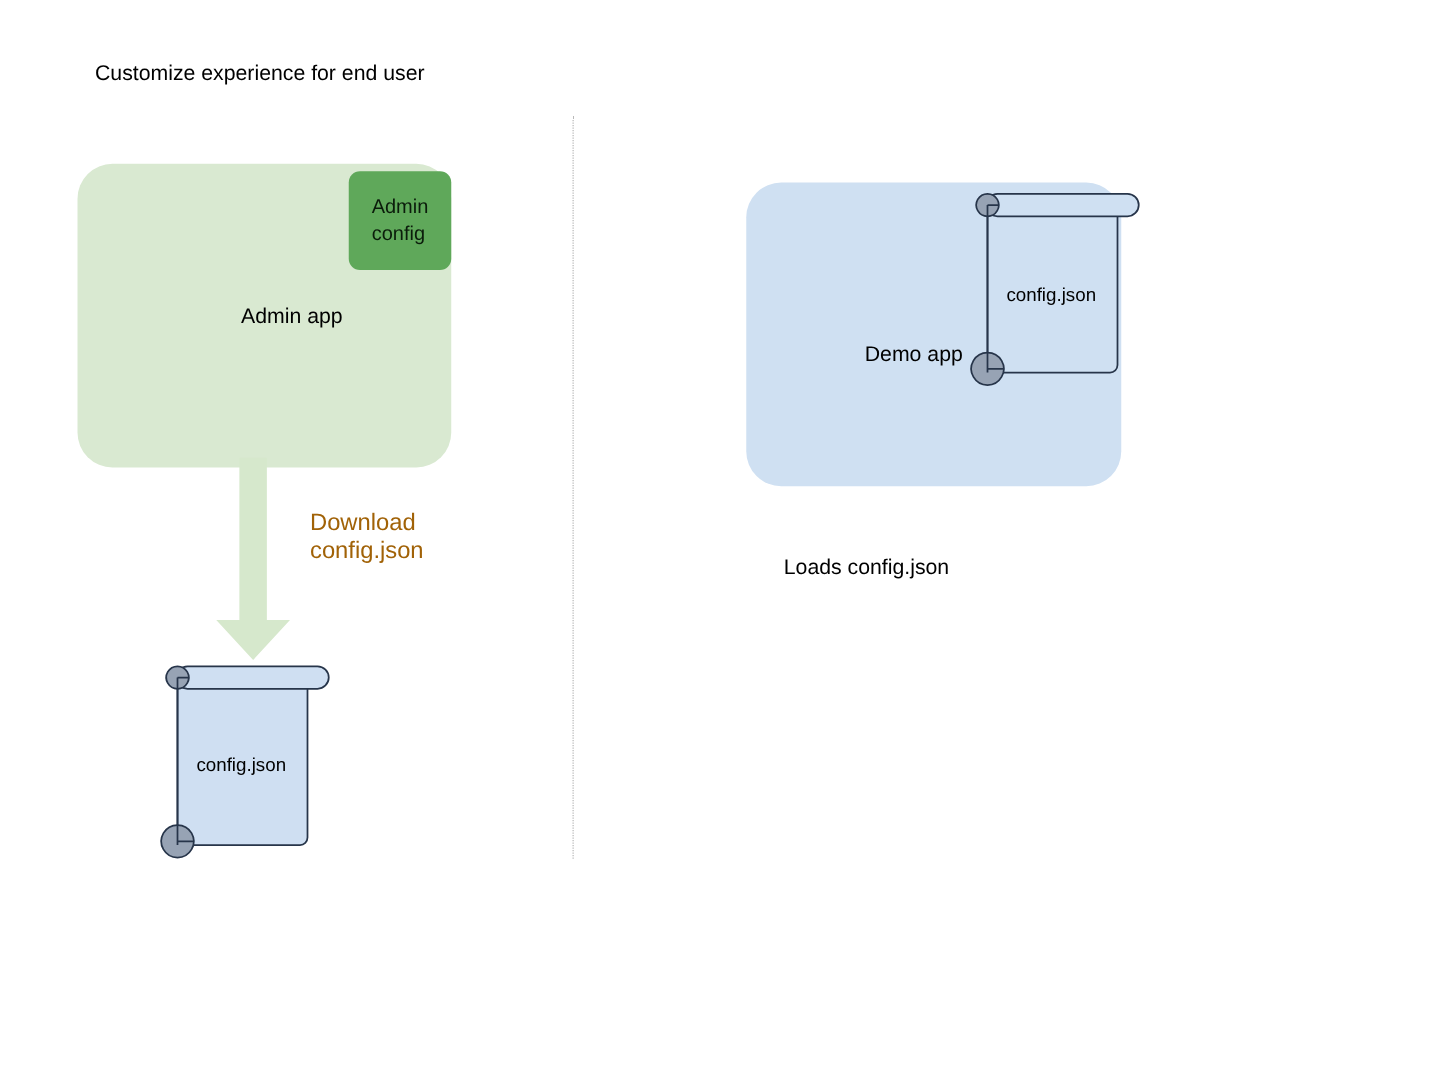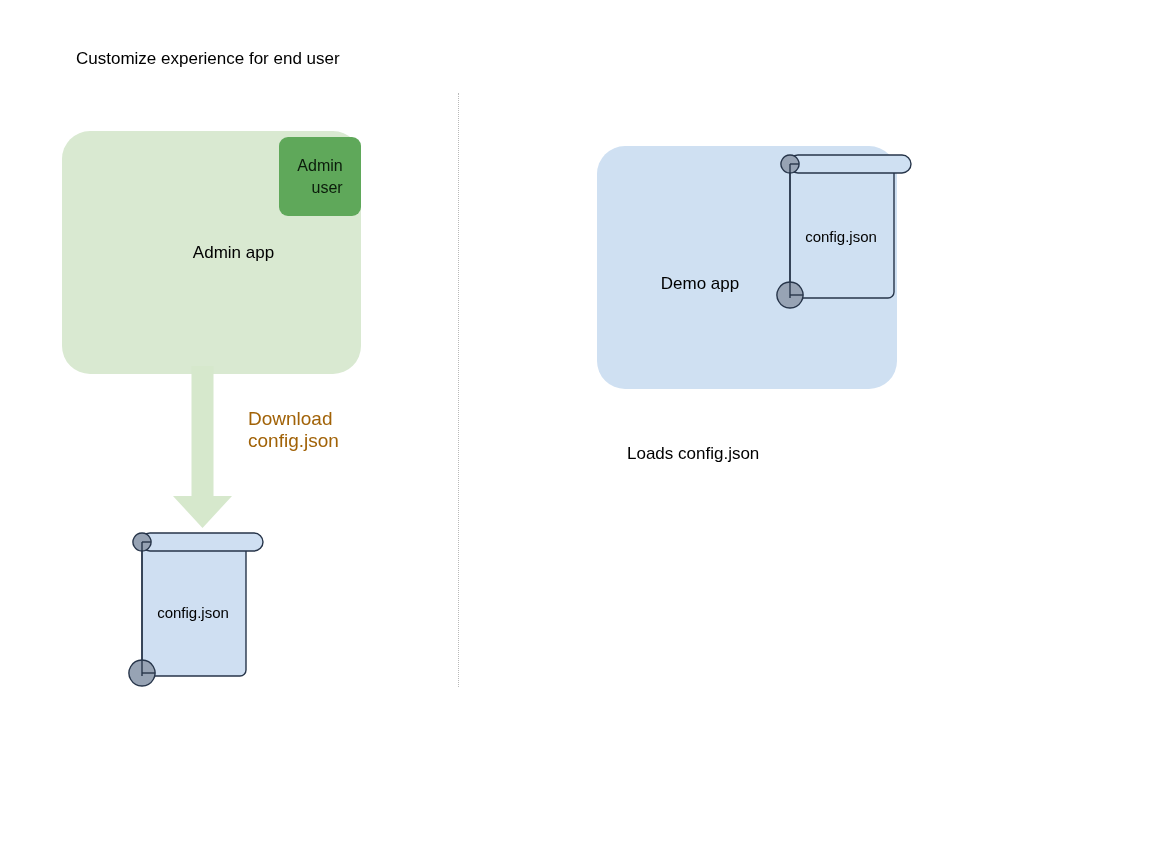--- a/index.html
+++ b/index.html
@@ -80,39 +80,40 @@
     right: 0;
     top: 111px;
     text-align: center;
     margin-left: 44px;
   }
   #demo-app-label {
     left: 0;
     top: 127px;
     width: 206px;
     text-align: center;
+    padding-left: 31px;
   }
 
   
   #admin-panel {
     position: absolute;
     left: 217px;
     top: 6px;
     width: 82px;
     height: 79px;
     background: #5fa85a;
     border-radius: 9px;
     display: flex;
     align-items: center;
     justify-content: center;
   }
   #admin-panel-label {
     font-size: 16px;
     line-height: 22px;
-    text-align: right;
+    text-align: left;
     color: #0b1c0b;
   }
 
   
   #download-arrow {
     position: absolute;
     left: 170px;
     top: 366px;
     width: 70px;
     height: 168px;
@@ -168,21 +169,21 @@
 
 
   <div class="divider"></div>
 
   <div class="app-box" id="admin-app">
     <div class="app-label" id="admin-app-label">Admin app</div>
 
     <div id="admin-panel">
       <div id="admin-panel-label">
         <span>Admin</span><br>
-        <span>user</span>
+        <span>config</span>
       </div>
     </div>
   </div>
 
   <svg id="download-arrow" viewBox="0 0 70 168" xmlns="http://www.w3.org/2000/svg">
     <path d="M21.5 0 L43.5 0 L43.5 130 L62 130 L32.5 162 L3 130 L21.5 130 Z" fill="#d6e8cc" stroke="none"></path>
   </svg>
 
   <div id="arrow-caption">
     <span>Download</span><br>

